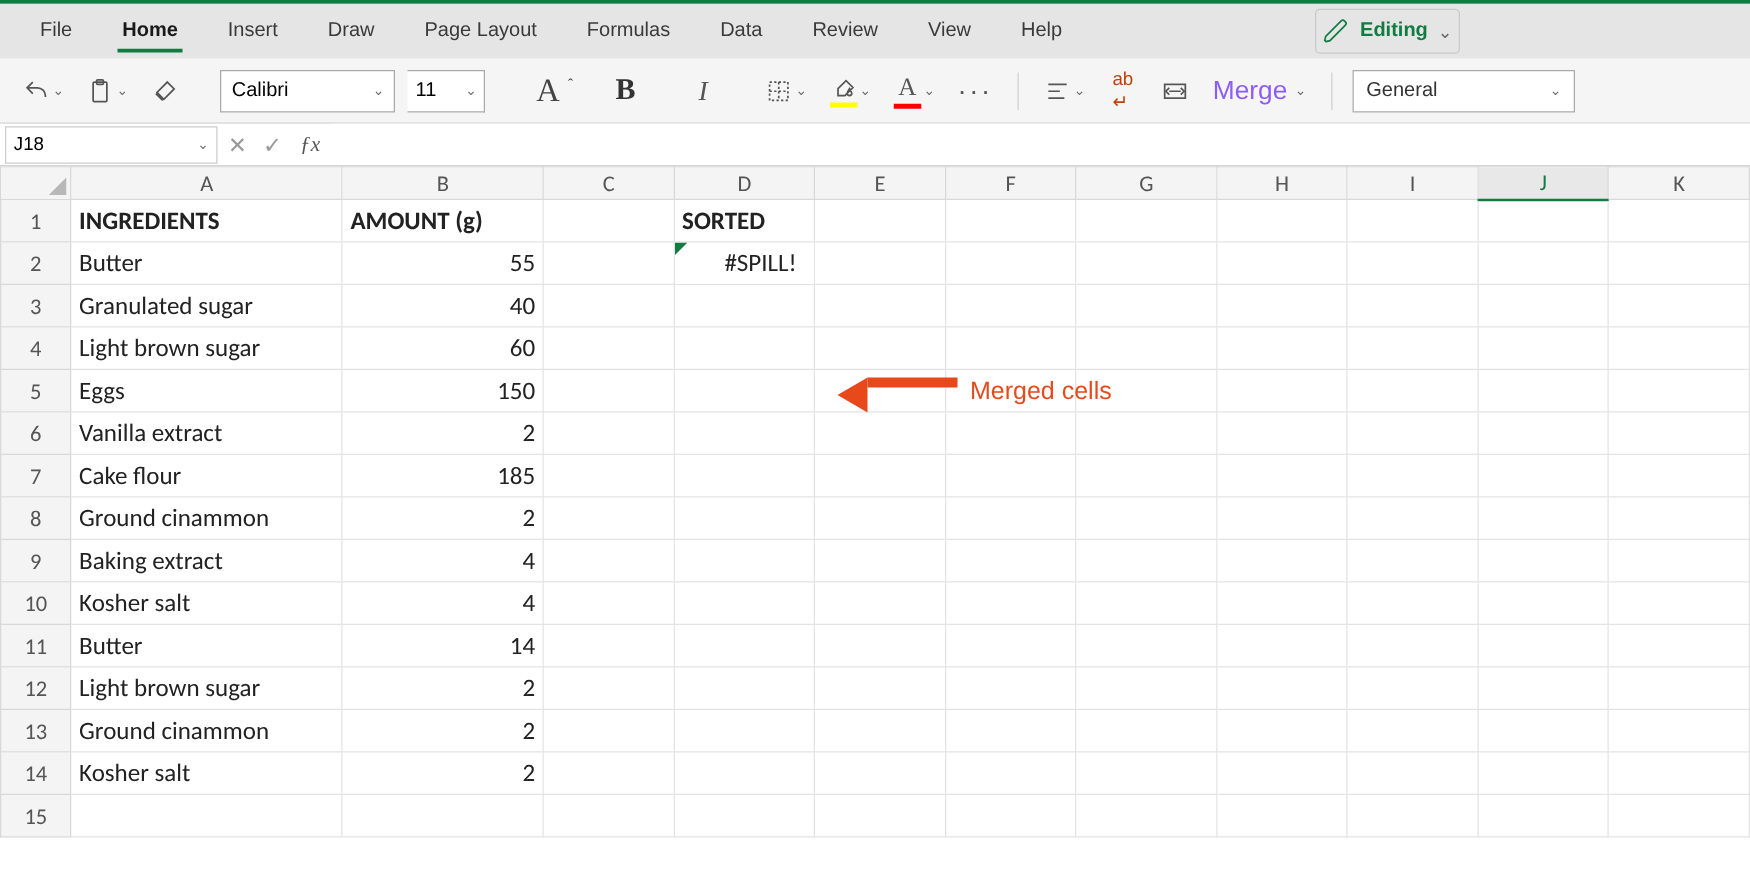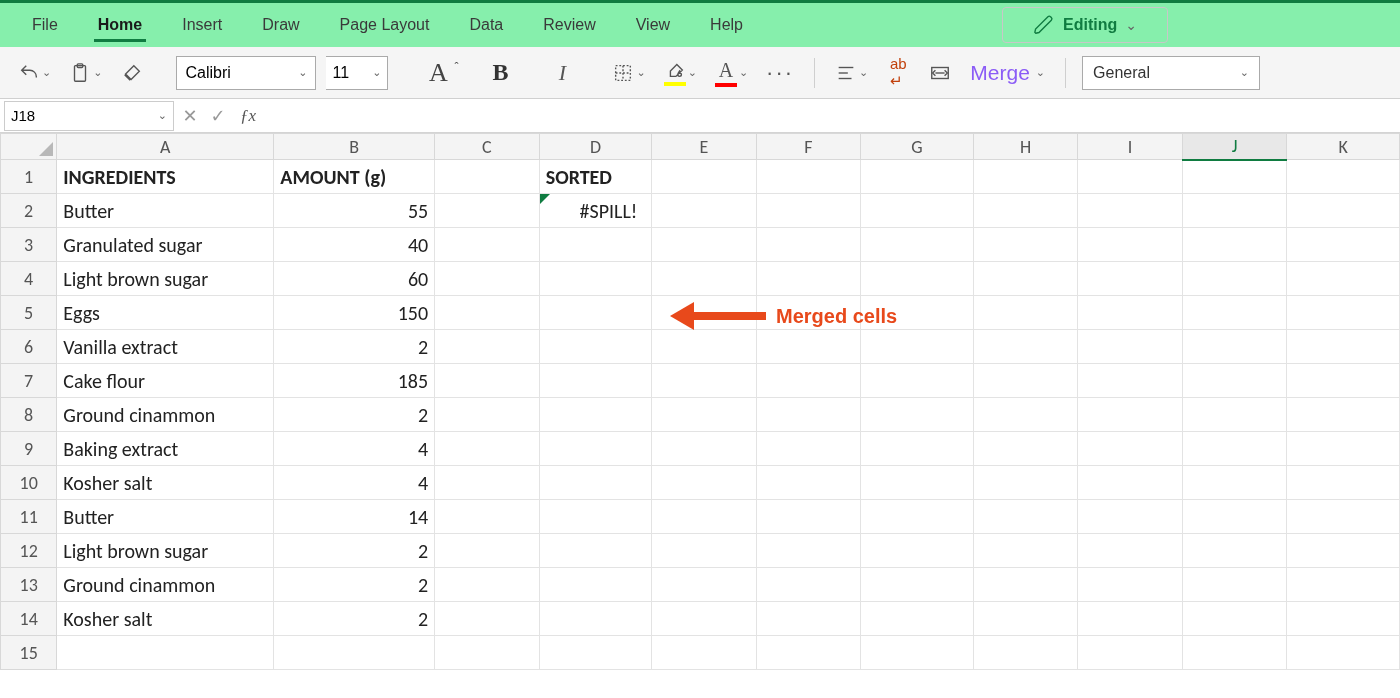--- a/index.html
+++ b/index.html
@@ -12,21 +12,21 @@
     overflow: hidden;
     border-top: 3px solid #107c41;
   }
 
   
   .tabs {
     display: flex;
     align-items: center;
     height: 44px;
     padding: 0 12px;
-    background: #86efac;
+    background: #e5e5e5;
     color: #333;
     gap: 0;
   }
   .tab {
     padding: 10px 20px 10px 20px;
     font-size: 16px;
     color: #3a3a3a;
     cursor: pointer;
     position: relative;
   }
@@ -38,21 +38,21 @@
     height: 3px;
     background: #107c41;
   }
   .tabs-spacer { flex: 1; }
   .editing-btn {
     display: flex;
     align-items: center;
     gap: 8px;
     border: 1px solid #c8c8c8;
     border-radius: 4px;
-    padding: 6px 30px;
+    padding: 6px 5px;
     color: #107c41;
     font-weight: 600;
     font-size: 16px;
     cursor: pointer;
     margin-right: 220px;
   }
   .editing-btn .chev { color:#666; font-weight: normal; font-size:14px;}
 
   
   .toolbar {
@@ -185,24 +185,24 @@
     content:""; position:absolute; left:0; top:0;
     border-top:10px solid #107c41;
     border-right:10px solid transparent;
   }
 
   
   .anno {
     position:absolute;
     top: 169px;
     left: 670px;
-    display:flex; align-items:center;
+    display:flex; align-items:flex-start;
     pointer-events:none;
     color:#e8491b;
-    font-weight:700;
+    font-weight:400;
     font-size:20px;
   }
   .arrow-shaft { width:72px; height:8px; background:#e8491b;}
   .arrow-head {
     width:0;height:0;
     border-top:14px solid transparent;
     border-bottom:14px solid transparent;
     border-right:24px solid #e8491b;
   }
   .anno-label { margin-left:10px; font-family:Arial,sans-serif;}
@@ -212,20 +212,21 @@
 </style>
 </head>
 <body>
 
 <div class="tabs">
   <div class="tab">File</div>
   <div class="tab active">Home</div>
   <div class="tab">Insert</div>
   <div class="tab">Draw</div>
   <div class="tab">Page Layout</div>
+  <div class="tab">Formulas</div>
   <div class="tab">Data</div>
   <div class="tab">Review</div>
   <div class="tab">View</div>
   <div class="tab">Help</div>
   <div class="tabs-spacer"></div>
   <div class="editing-btn">
     <svg class="ico" viewBox="0 0 24 24" style="stroke:#107c41">
         <path d="M3 21l3.5-.8L20 6.7a2 2 0 0 0 0-2.8l-.9-.9a2 2 0 0 0-2.8 0L2.8 16.5 2 20z"></path>
       </svg>
     <span>Editing</span>

